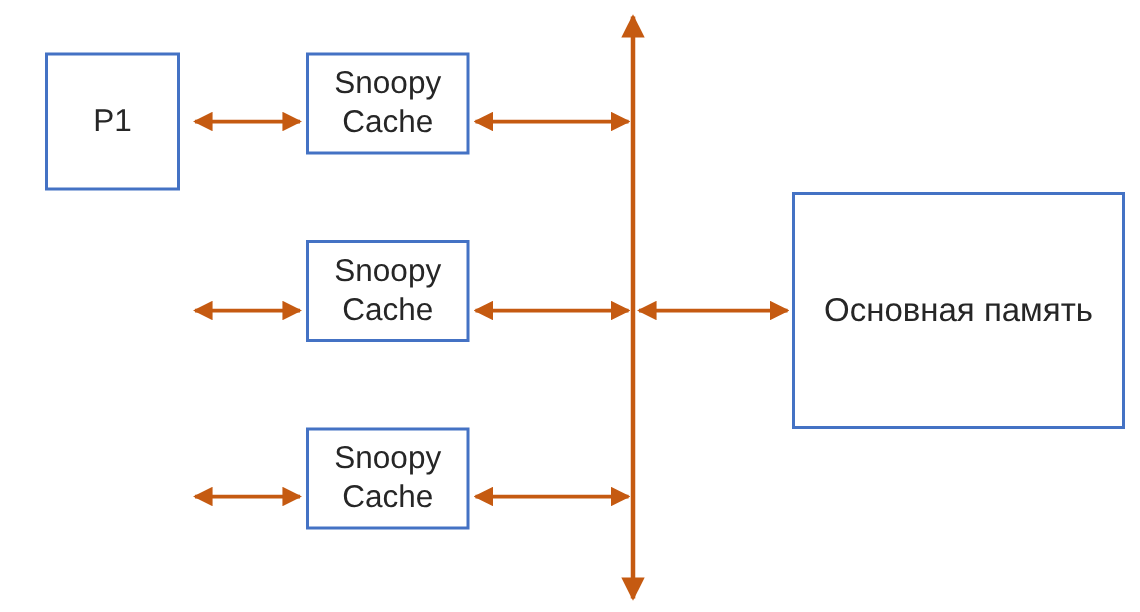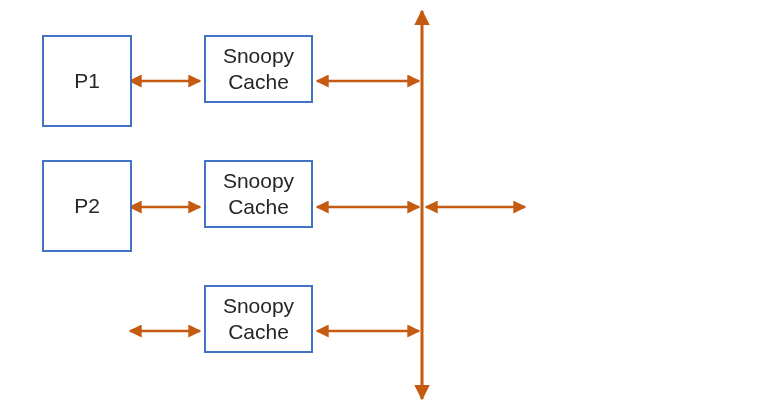--- a/index.html
+++ b/index.html
@@ -31,21 +31,21 @@
     box-sizing: border-box;
     border: 2px solid var(--box-border, #4472C4);
     background: #ffffff;
     display: flex;
     align-items: center;
     justify-content: center;
     text-align: center;
     font-size: 21px;
     line-height: 1.22;
   }
-  .box.proc   { left: 42px;  width: 90px;  height: 92px; justify-content: center; }
+  .box.proc   { left: 30px;  width: 90px;  height: 92px; justify-content: center; }
   .box.cache  { left: 204px; width: 109px; height: 68px; }
   .row1 { top: 35px; }
   .row2 { top: 160px; }
   .row3 { top: 285px; }
   .box.memory {
     left: 528px; top: 128px;
     width: 222px; height: 158px;
     font-size: 22px;
   }
   .cache-label span { display: block; }
@@ -71,37 +71,37 @@
     <line class="conn" x1="317" y1="207" x2="419" y2="207" marker-start="url(#ah)" marker-end="url(#ah)"></line>
     <line class="conn" x1="426" y1="207" x2="525" y2="207" marker-start="url(#ah)" marker-end="url(#ah)"></line>
 
     <line class="conn" x1="130" y1="331" x2="200" y2="331" marker-start="url(#ah)" marker-end="url(#ah)"></line>
     <line class="conn" x1="317" y1="331" x2="419" y2="331" marker-start="url(#ah)" marker-end="url(#ah)"></line>
   </svg>
 
   <div class="box proc row1">
     <span>P1</span>
   </div>
-  <div class="box proc row2">
-    <span>P2</span>
-  </div>
 
   <div class="box cache row1">
     <div class="cache-label">
       <span>Snoopy</span>
       <span>Cache</span>
     </div>
   </div>
   <div class="box cache row2">
     <div class="cache-label">
       <span>Snoopy</span>
       <span>Cache</span>
     </div>
   </div>
   <div class="box cache row3">
     <div class="cache-label">
       <span>Snoopy</span>
       <span>Cache</span>
     </div>
   </div>
 
+  <div class="box memory">
+    <span>Основная память</span>
+  </div>
 
 </div>
 
 </body></html>

